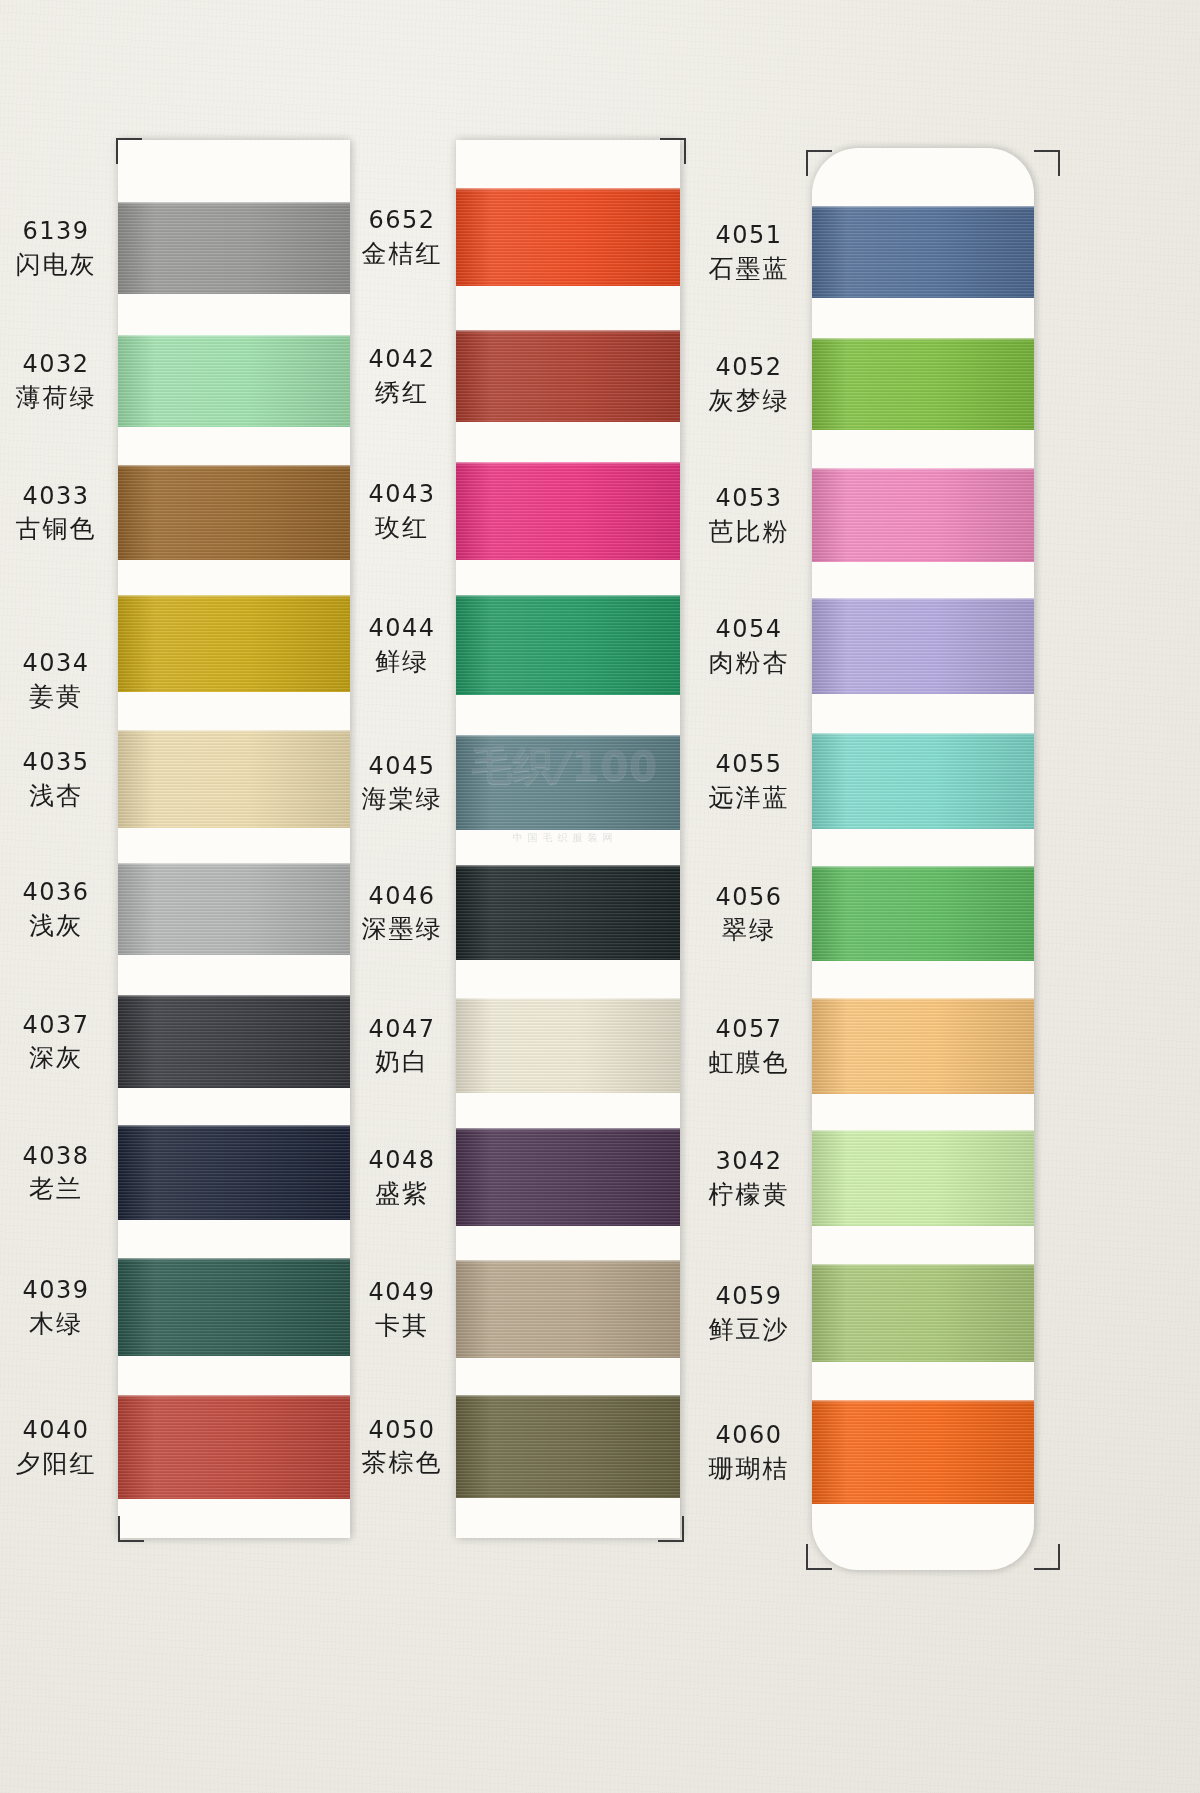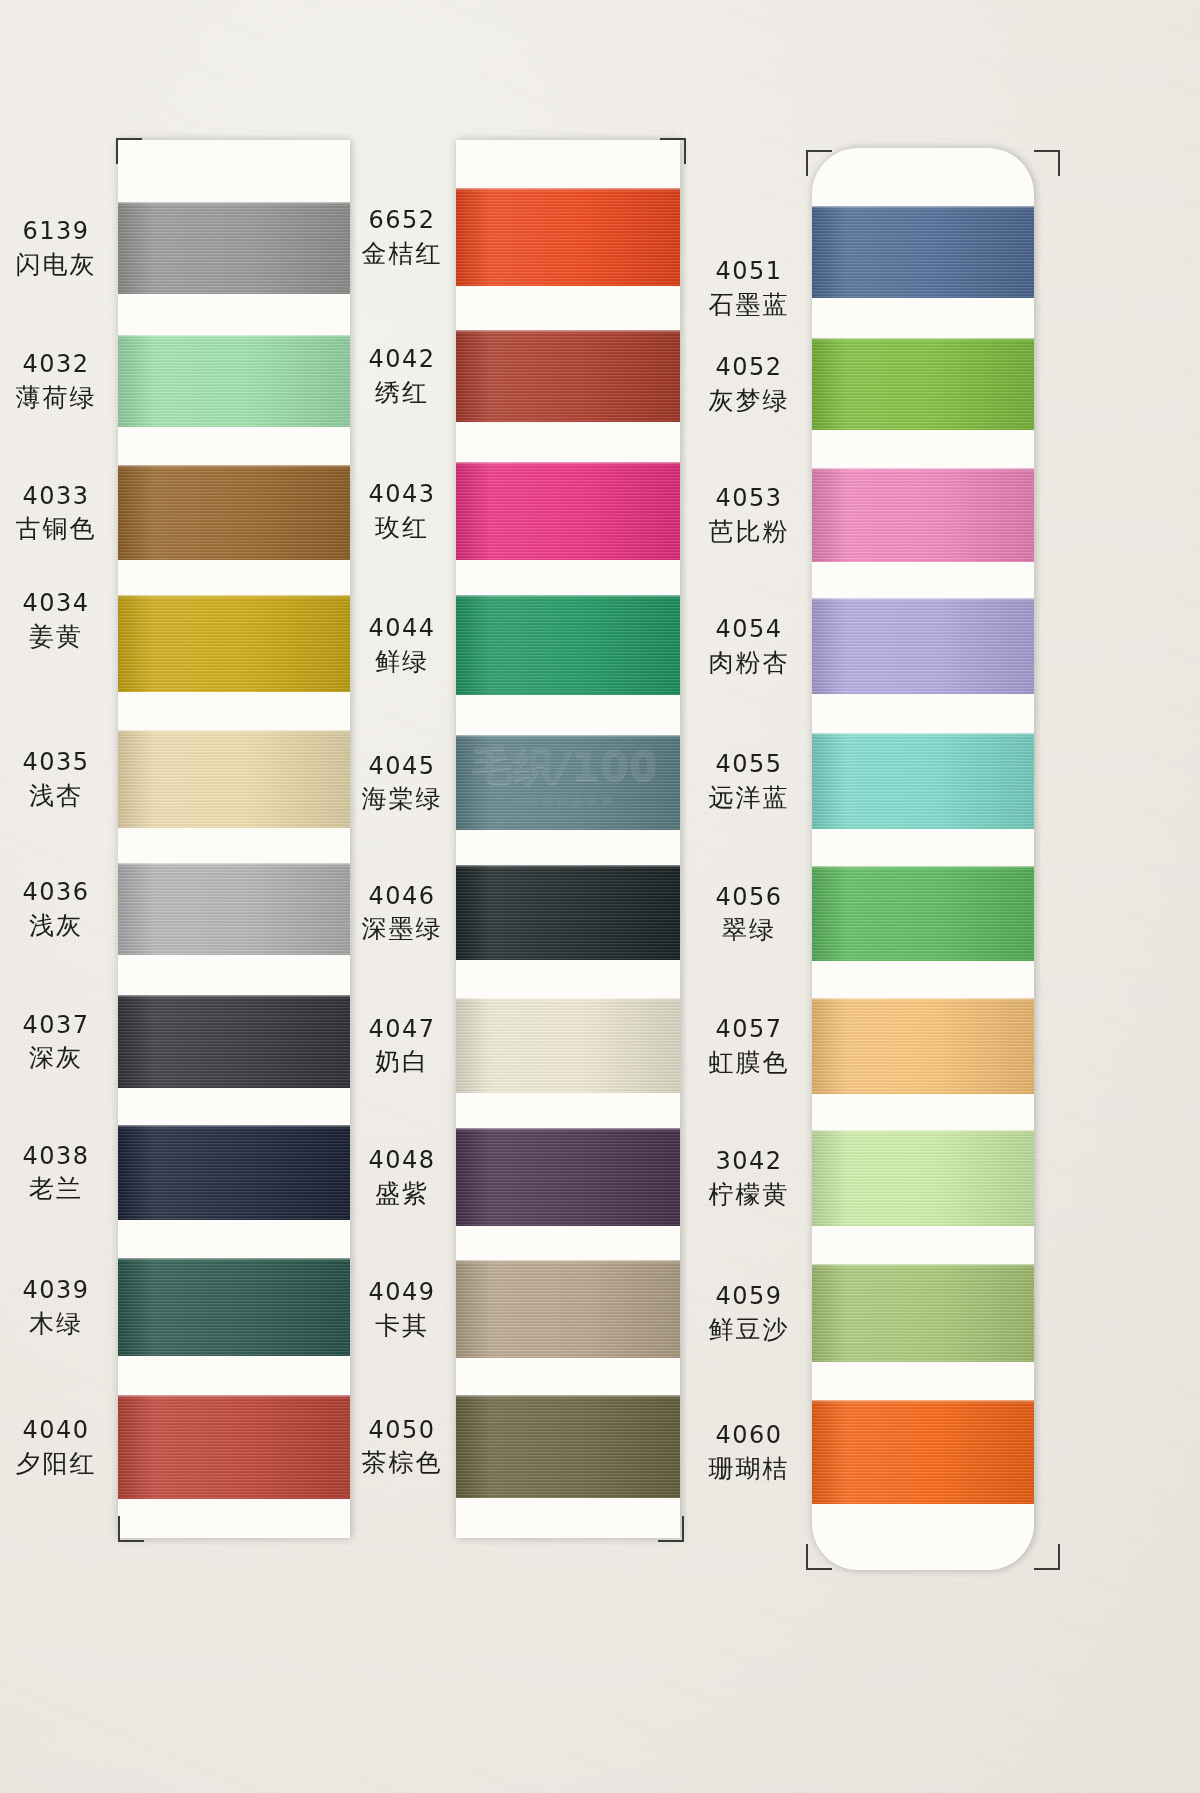--- a/index.html
+++ b/index.html
@@ -140,20 +140,21 @@
 
   
   .watermark {
     position: absolute;
     left: 440px; top: 738px;
     width: 250px; height: 72px;
     display: flex; flex-direction: column; align-items: center; justify-content: flex-start;
     opacity: 0.30;
     pointer-events: none;
     z-index: 40;
+    gap: 36px;
   }
   .wm-main {
     display: flex; align-items: center;
     color: #8e9aa2;
     font-size: 40px; font-weight: bold; letter-spacing: 1px;
     text-shadow: 0 1px 1px rgba(255,255,255,0.7);
   }
   .wm-main .wm-slash { font-style: italic; margin: 0 1px; }
   .wm-sub { color: #98a4ac; font-size: 10px; letter-spacing: 5px; margin-top: 2px; }
 </style>
@@ -215,21 +216,21 @@
         <div class="name">闪电灰</div>
       </div>
       <div class="label" style="top: 349px;">
         <div class="code">4032</div>
         <div class="name">薄荷绿</div>
       </div>
       <div class="label" style="top: 480.5px;">
         <div class="code">4033</div>
         <div class="name">古铜色</div>
       </div>
-      <div class="label" style="top: 588px;">
+      <div class="label" style="top: 648px;">
         <div class="code">4034</div>
         <div class="name">姜黄</div>
       </div>
       <div class="label" style="top: 747px;">
         <div class="code">4035</div>
         <div class="name">浅杏</div>
       </div>
       <div class="label" style="top: 877px;">
         <div class="code">4036</div>
         <div class="name">浅灰</div>
@@ -287,21 +288,21 @@
       <div class="label" style="top: 1277px;">
         <div class="code">4049</div>
         <div class="name">卡其</div>
       </div>
       <div class="label" style="top: 1414.5px;">
         <div class="code">4050</div>
         <div class="name">茶棕色</div>
       </div>
     </div>
   <div class="labels-col3" id="labels3">
-      <div class="label" style="top: 220px; margin-top: 36px;">
+      <div class="label" style="top: 220px;">
         <div class="code">4051</div>
         <div class="name">石墨蓝</div>
       </div>
       <div class="label" style="top: 352px;">
         <div class="code">4052</div>
         <div class="name">灰梦绿</div>
       </div>
       <div class="label" style="top: 483px;">
         <div class="code">4053</div>
         <div class="name">芭比粉</div>

